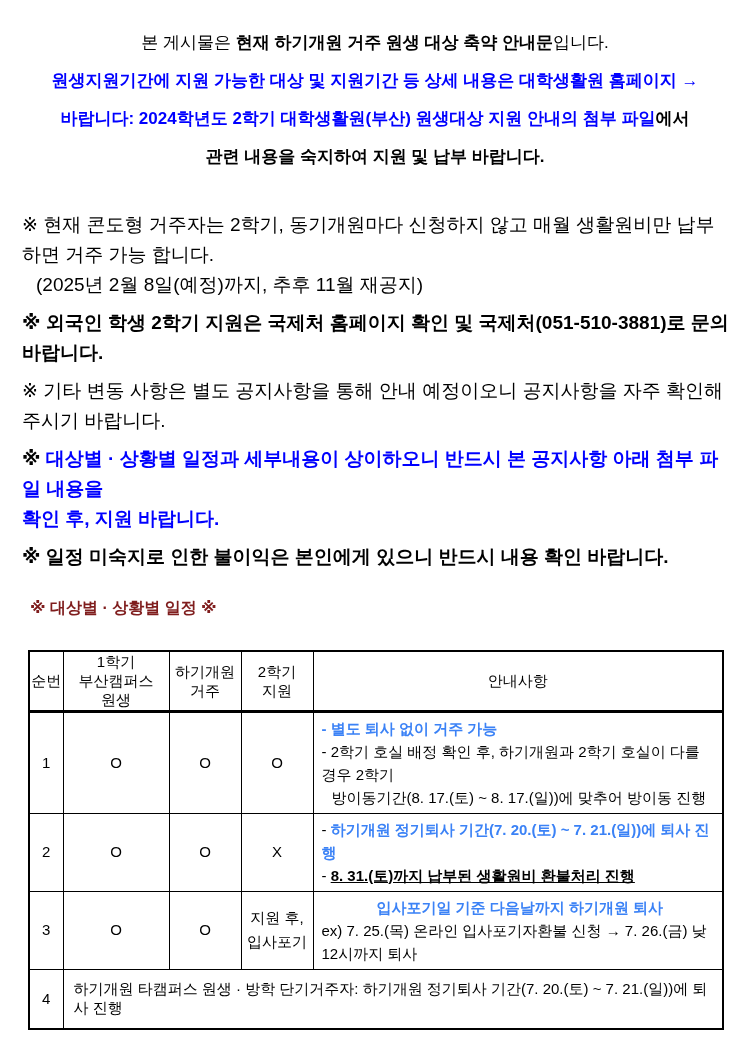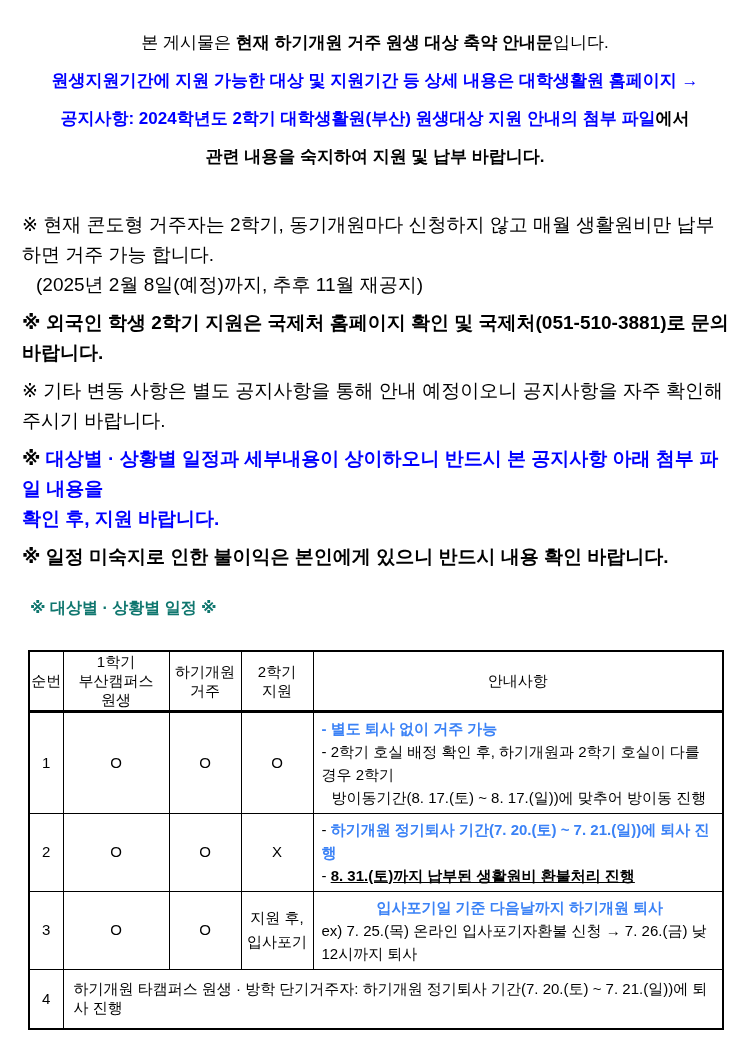--- a/index.html
+++ b/index.html
@@ -29,21 +29,21 @@
     font-size: 19px;
   }
   .notes p { margin: 0 0 8px 0; line-height: 30px; }
   .indent { padding-left: 14px; }
 
   
   .sec-heading {
     margin: 26px 0 0 30px;
     font-size: 16px;
     font-weight: bold;
-    color: #0f766e;
+    color: #7f1d1d;
     line-height: 20px;
   }
 
   
   table.sched {
     margin: 32px 0 0 28px;
     border-collapse: collapse;
     width: 694px;
     table-layout: fixed;
     font-size: 15px;
@@ -74,21 +74,21 @@
   .row-4 { height: 60px; }
 </style>
 </head>
 <body>
 
 <div class="page">
 
   <div class="intro">
     <p><span>본 게시물은 </span><span class="b">현재 하기개원 거주 원생 대상 축약 안내문</span><span>입니다.</span></p>
     <p class="blue b">원생지원기간에 지원 가능한 대상 및 지원기간 등 상세 내용은 대학생활원 홈페이지 →</p>
-    <p><span class="blue b">공지사항: 2024학년도 2학기 대학생활원(부산) 원생대상 지원 안내의 첨부 파일</span><span class="b">에서</span></p>
+    <p><span class="blue b">바랍니다: 2024학년도 2학기 대학생활원(부산) 원생대상 지원 안내의 첨부 파일</span><span class="b">에서</span></p>
     <p class="b">관련 내용을 숙지하여 지원 및 납부 바랍니다.</p>
   </div>
 
   <div class="notes">
     <p><span>※ 현재 콘도형 거주자는 2학기, 동기개원마다 신청하지 않고 매월 생활원비만 납부하면 거주 가능 합니다.</span><br><span class="indent">(2025년 2월 8일(예정)까지, 추후 11월 재공지)</span></p>
     <p class="b">※ 외국인 학생 2학기 지원은 국제처 홈페이지 확인 및 국제처(051-510-3881)로 문의바랍니다.</p>
     <p>※ 기타 변동 사항은 별도 공지사항을 통해 안내 예정이오니 공지사항을 자주 확인해 주시기 바랍니다.</p>
     <p><span class="b">※ </span><span class="blue b">대상별 · 상황별 일정과 세부내용이 상이하오니 반드시 본 공지사항 아래 첨부 파일 내용을</span><br><span class="blue b">확인 후, 지원 바랍니다.</span></p>
     <p class="b">※ 일정 미숙지로 인한 불이익은 본인에게 있으니 반드시 내용 확인 바랍니다.</p>
   </div>

